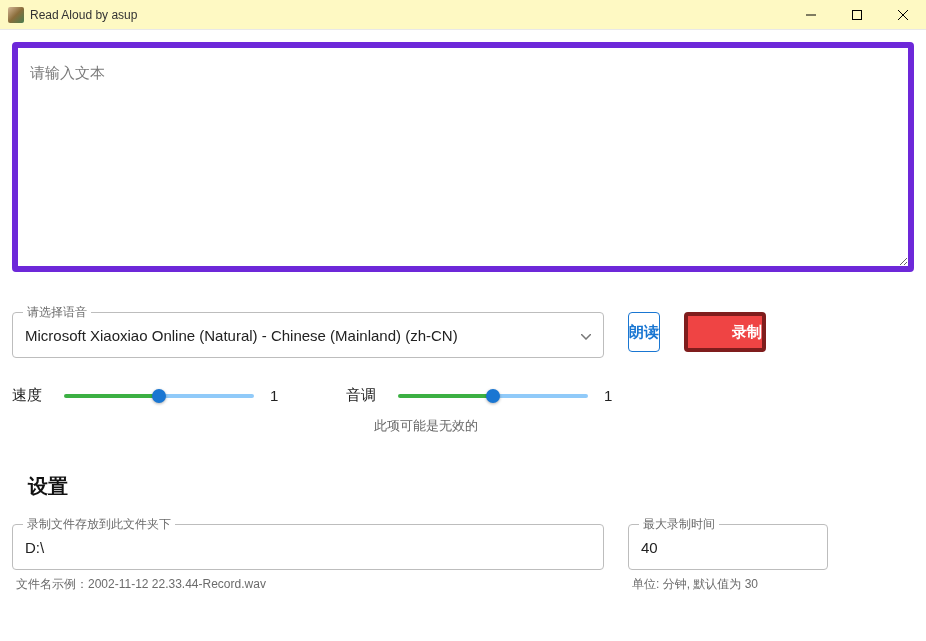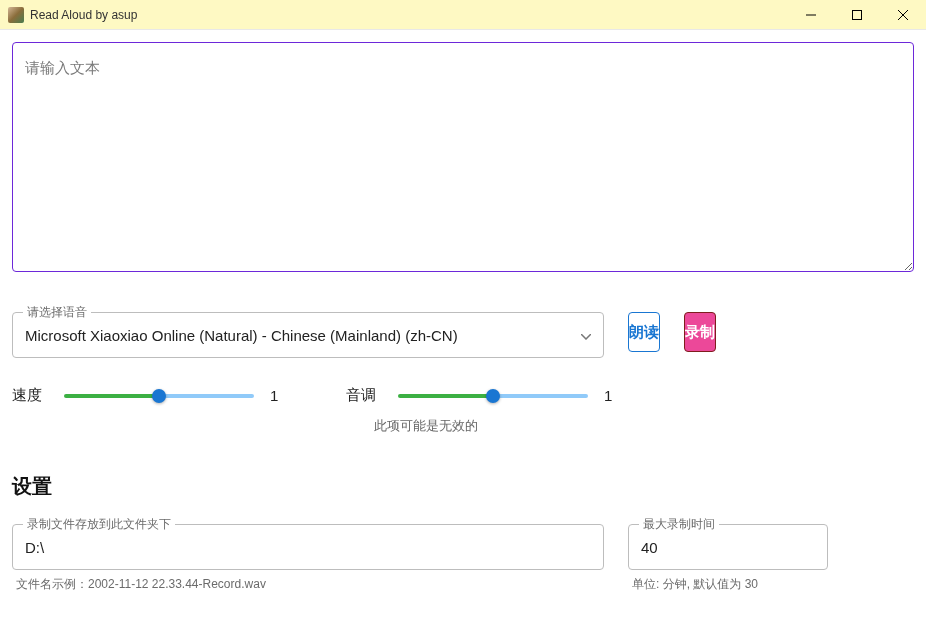--- a/index.html
+++ b/index.html
@@ -12,21 +12,21 @@
   .window-controls { display: flex; height: 100%; }
   .win-btn { width: 46px; height: 100%; display: flex; align-items: center; justify-content: center; color: #000; }
   .win-btn svg { width: 10px; height: 10px; }
 
   .content { padding: 12px 12px 0 12px; }
 
   
   .text-wrap { position: relative; }
   textarea.main-text {
     width: 100%; height: 230px; resize: both;
-    border: 1px solid #6d28d9; border-radius: 4px;
+    border: 6px solid #6d28d9; border-radius: 4px;
     padding: 16px 12px; font-size: 15px; color: #333; outline: none;
   }
   textarea.main-text::placeholder { color: #7a7a7a; }
 
   
   .voice-row { display: flex; gap: 24px; margin-top: 36px; }
   .voice-select-wrap { position: relative; flex: 0 0 592px; }
   .outlined-field {
     position: relative; border: 1px solid #bdbdbd; border-radius: 4px;
     height: 46px; display: flex; align-items: center; padding: 0 12px;
@@ -38,41 +38,41 @@
   }
   .select-text { font-size: 15px; color: #222; flex: 1; }
   .chevron { color: #777; }
 
   .action-col { flex: 1; display: flex; flex-direction: row; gap: 24px; font-weight: bold; }
   .btn {
     height: 40px; border-radius: 4px; display: flex; align-items: center; justify-content: center;
     font-size: 15px; cursor: pointer; user-select: none;
   }
   .btn-outline { border: 1px solid #1976d2; color: #1976d2; background: #fff; }
-  .btn-filled { background: #ec4899; color: #fff; border: 1px solid #7f1d1d; }
+  .btn-filled { background: #ef4444; color: #fff; border: 4px solid #7f1d1d; padding-left: 44px; }
 
   
   .sliders-row { display: flex; gap: 56px; margin-top: 28px; }
   .slider-block { display: flex; flex-direction: column; }
   .slider-line { display: flex; align-items: center; gap: 16px; }
   .slider-label { font-size: 15px; color: #222; width: 36px; }
   .slider-track {
     position: relative; width: 190px; height: 4px; border-radius: 2px;
     background: linear-gradient(to right, #3cb043 0%, #3cb043 50%, #90caf9 50%, #90caf9 100%);
   }
   .slider-thumb {
     position: absolute; left: 50%; top: 50%; width: 14px; height: 14px;
     background: #1976d2; border-radius: 50%; transform: translate(-50%, -50%);
     box-shadow: 0 1px 3px rgba(0,0,0,0.3);
   }
   .slider-value { font-size: 15px; color: #222; width: 20px; }
   .slider-note { font-size: 13px; color: #666; margin-left: 28px; margin-top: 12px; }
 
   
-  .settings-title { font-size: 20px; font-weight: 700; color: #111; margin-top: 38px; margin-left: 0; }
+  .settings-title { font-size: 20px; font-weight: 700; color: #111; margin-top: 38px; margin-left: 16px; }
   .settings-row { display: flex; gap: 24px; margin-top: 24px; }
   .folder-wrap { flex: 0 0 592px; }
   .maxtime-wrap { flex: 0 0 200px; }
   .field-value { font-size: 15px; color: #222; }
   .helper-text { font-size: 12px; color: #6b6b6b; margin-top: 6px; margin-left: 4px; }
 </style>
 </head>
 <body>
 
 <div class="titlebar">

